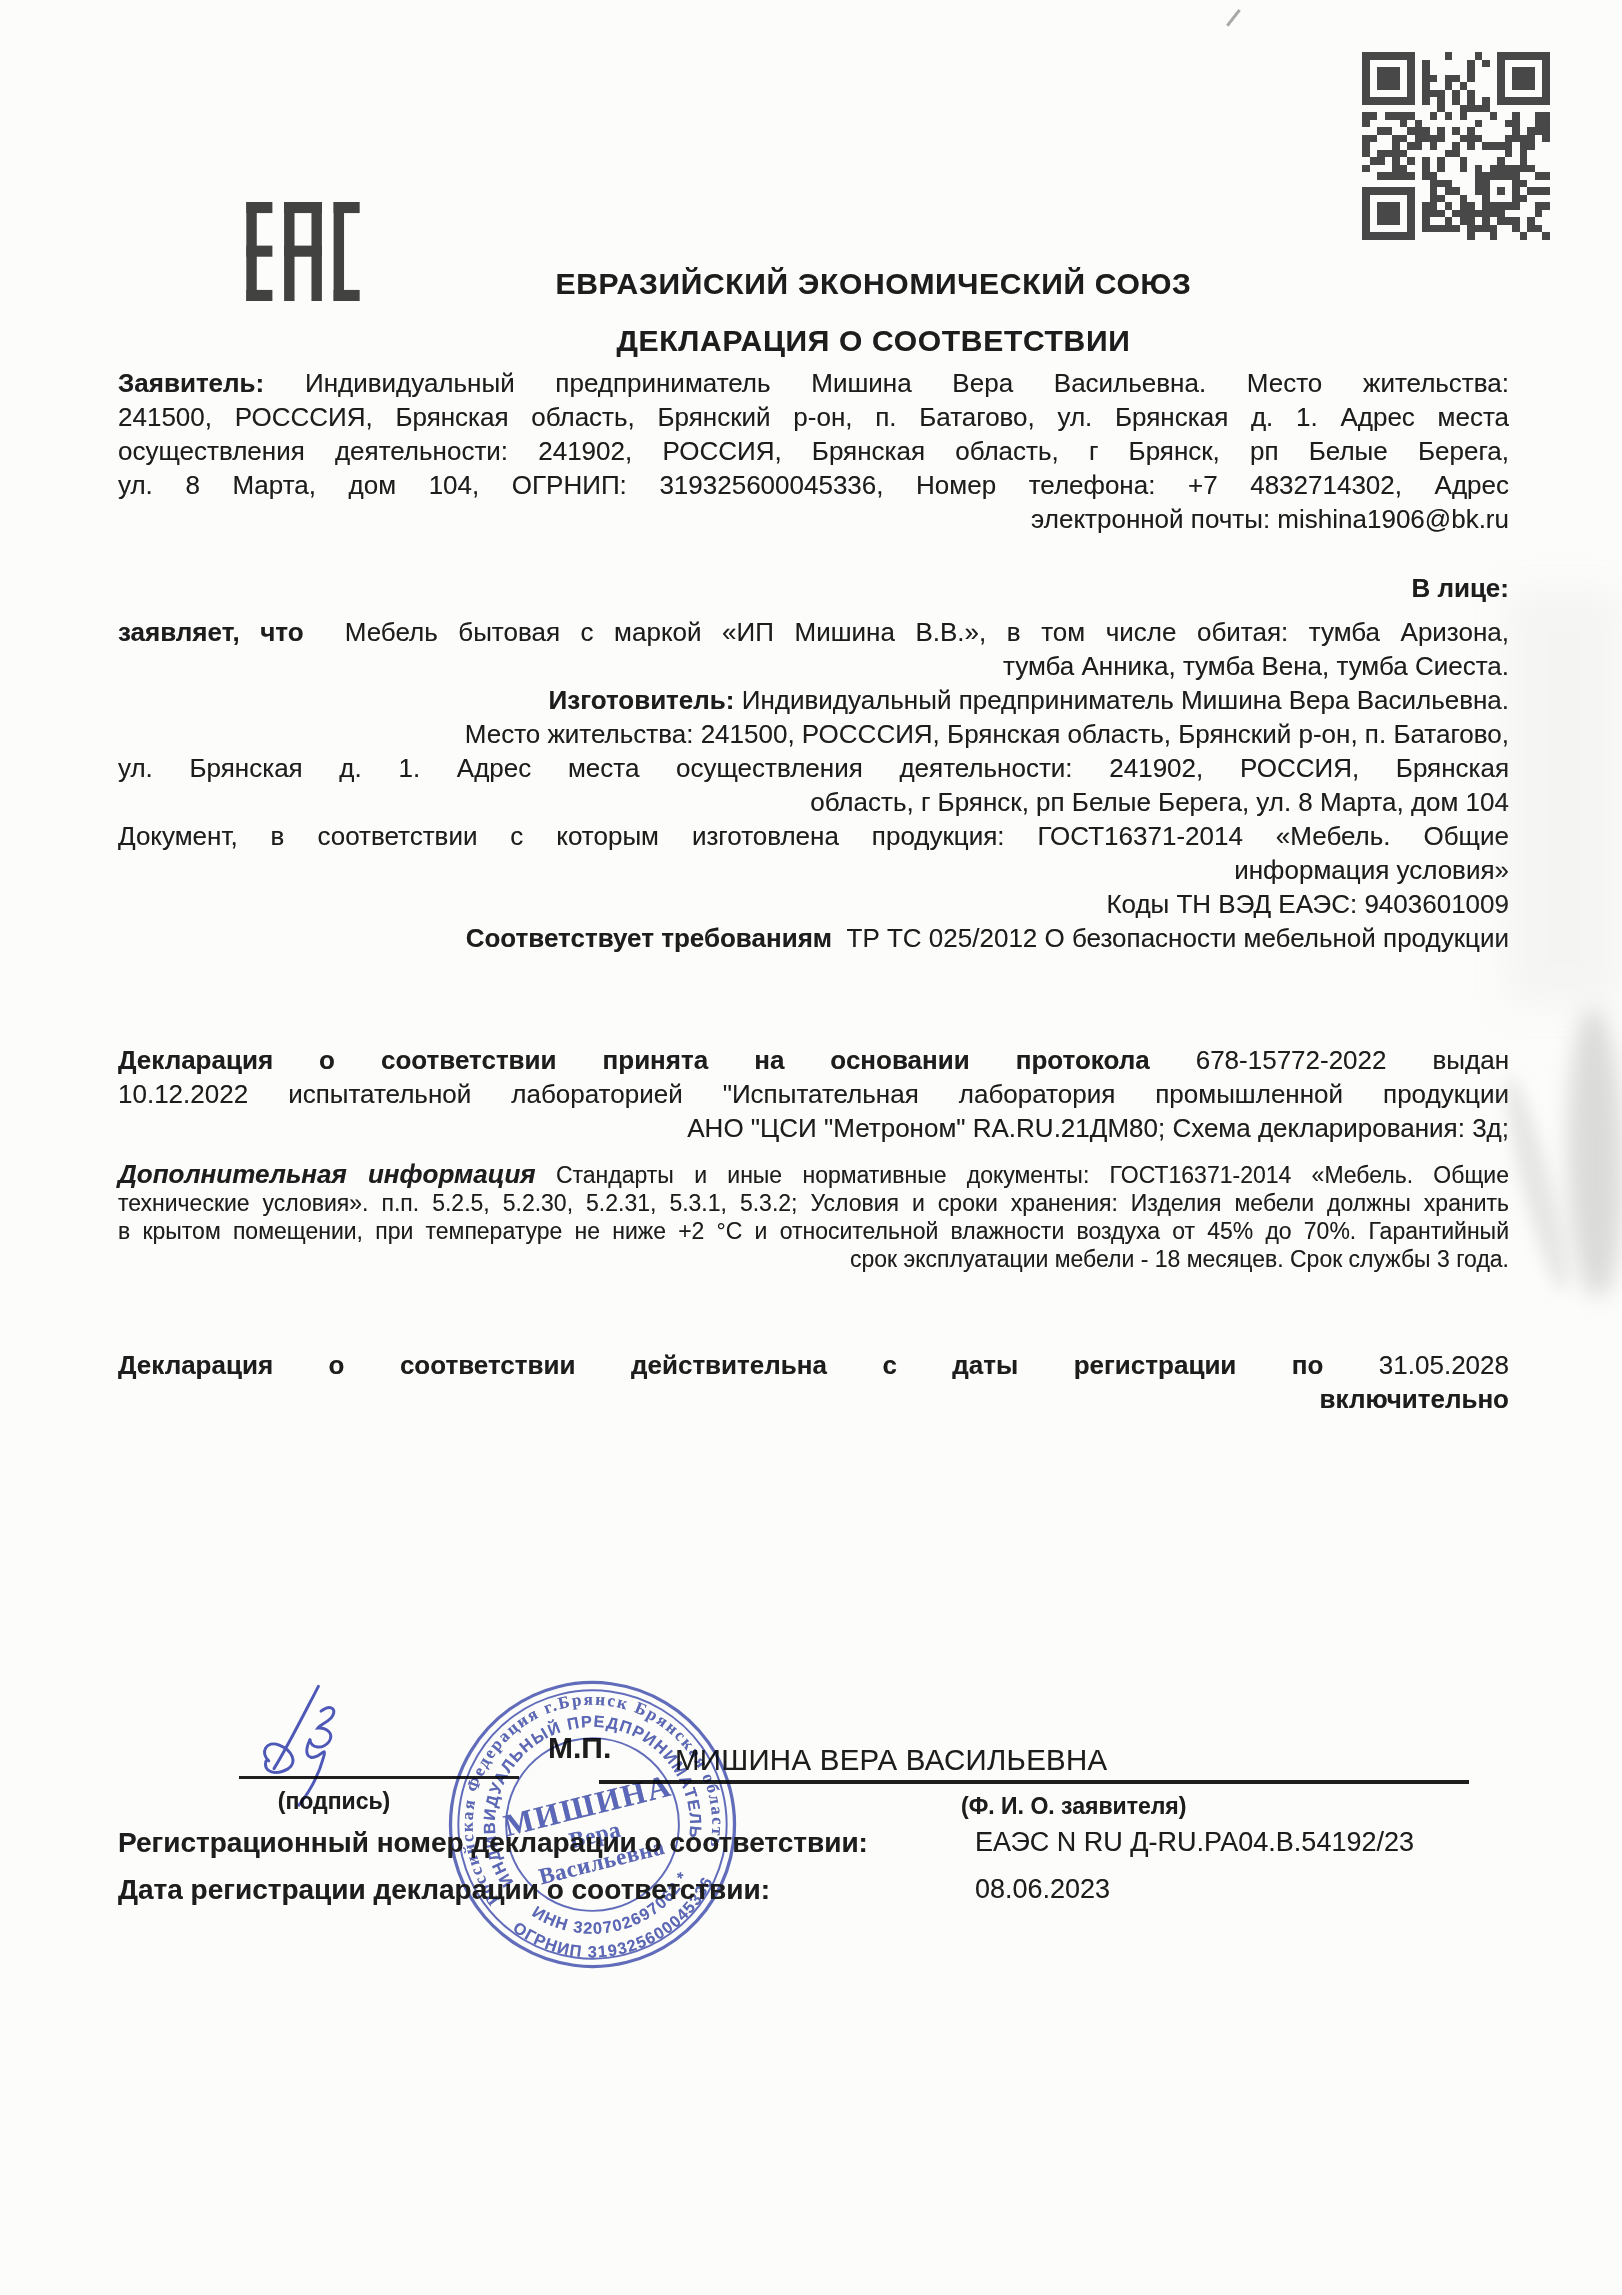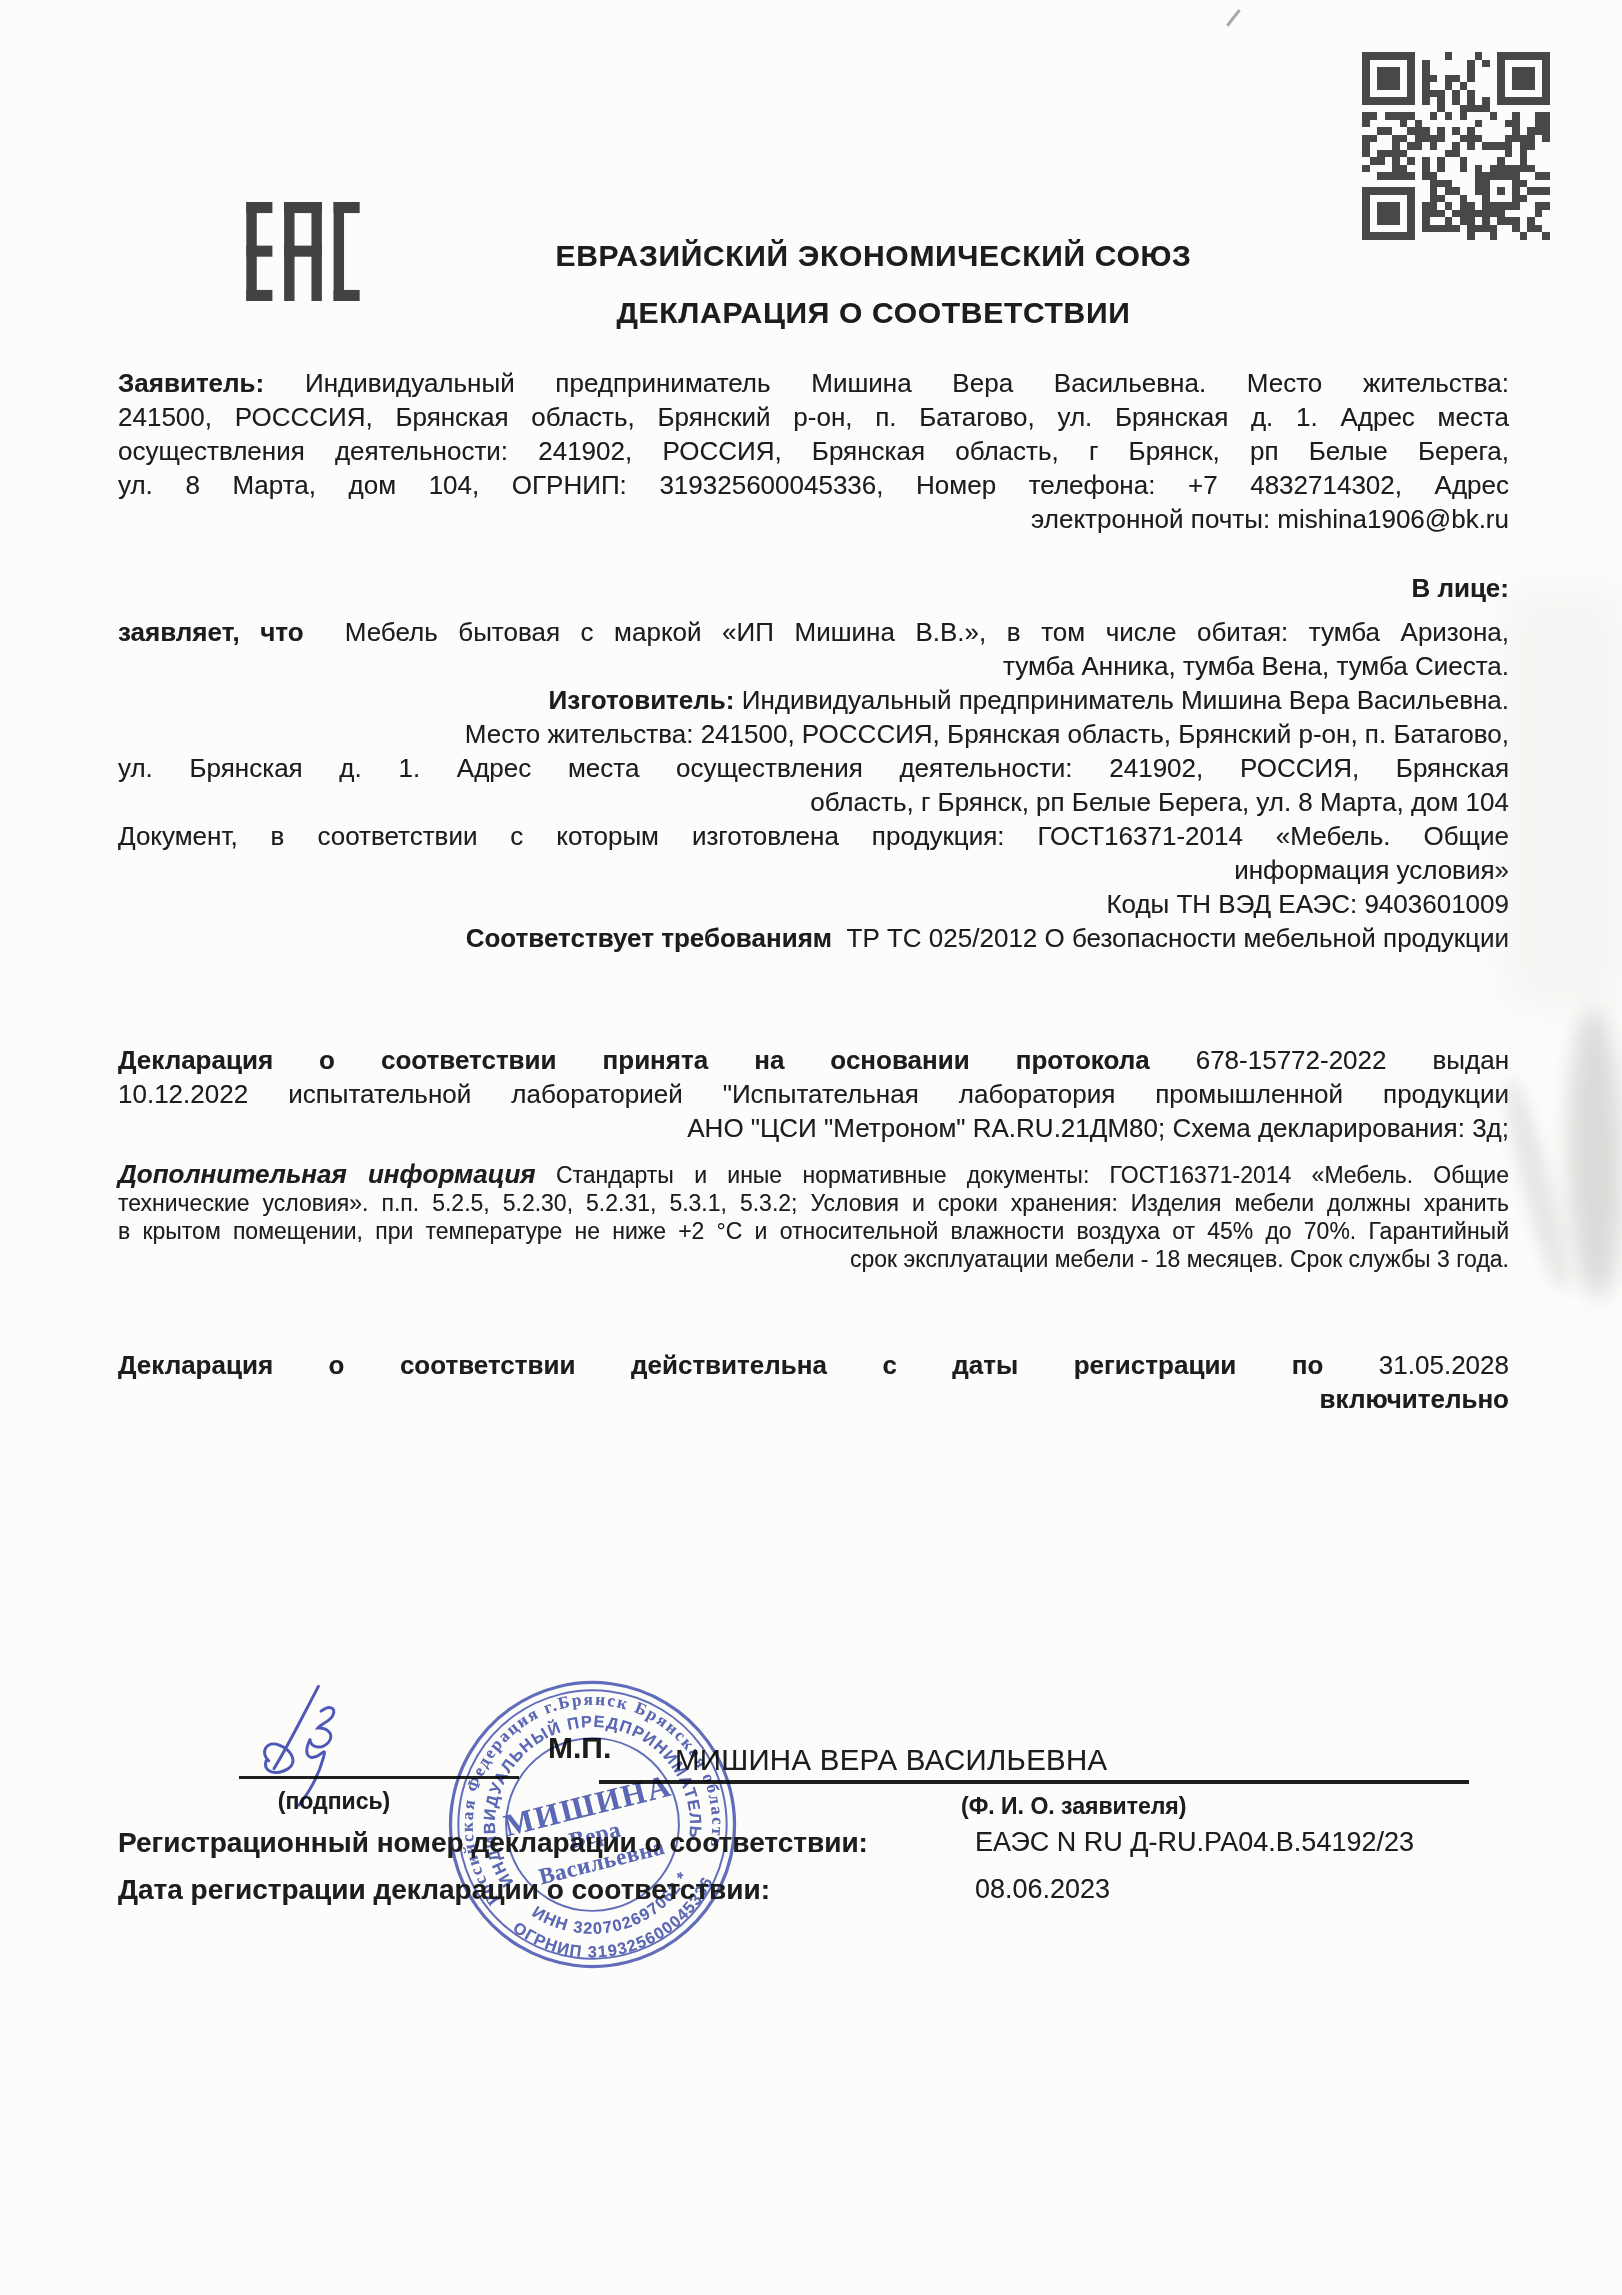--- a/index.html
+++ b/index.html
@@ -5,21 +5,21 @@
 <style>
   html,body{margin:0;padding:0;background:#e9e9e7;}
   .page{position:relative;width:1623px;height:2295px;background:#fcfcfa;overflow:hidden;
         font-family:"Liberation Sans",sans-serif;color:#1d1d1d;
         text-shadow:0 0 0.5px rgba(25,25,25,0.38);}
   .abs{position:absolute;}
 
   
   .eac{position:absolute;left:246px;top:202px;filter:blur(0.4px);opacity:.9;}
   .title{position:absolute;left:237px;width:1273px;text-align:center;font-weight:bold;
-         font-size:30px;line-height:37px;letter-spacing:0.7px;}
+         font-size:30px;line-height:37px;letter-spacing:0.7px;margin-top:28px;}
   #title-union{top:237px;}
   #title-doc{top:294px;}
   .qr{position:absolute;left:1362px;top:52px;filter:blur(0.3px);opacity:.93;}
 
   
   .para{position:absolute;left:118px;width:1391px;font-size:26px;line-height:34px;}
   .para .line{text-align:right;}
   .para .line.just{text-align:justify;text-align-last:justify;}
   .b{font-weight:bold;}
   .small{font-size:23px;line-height:28px;}

